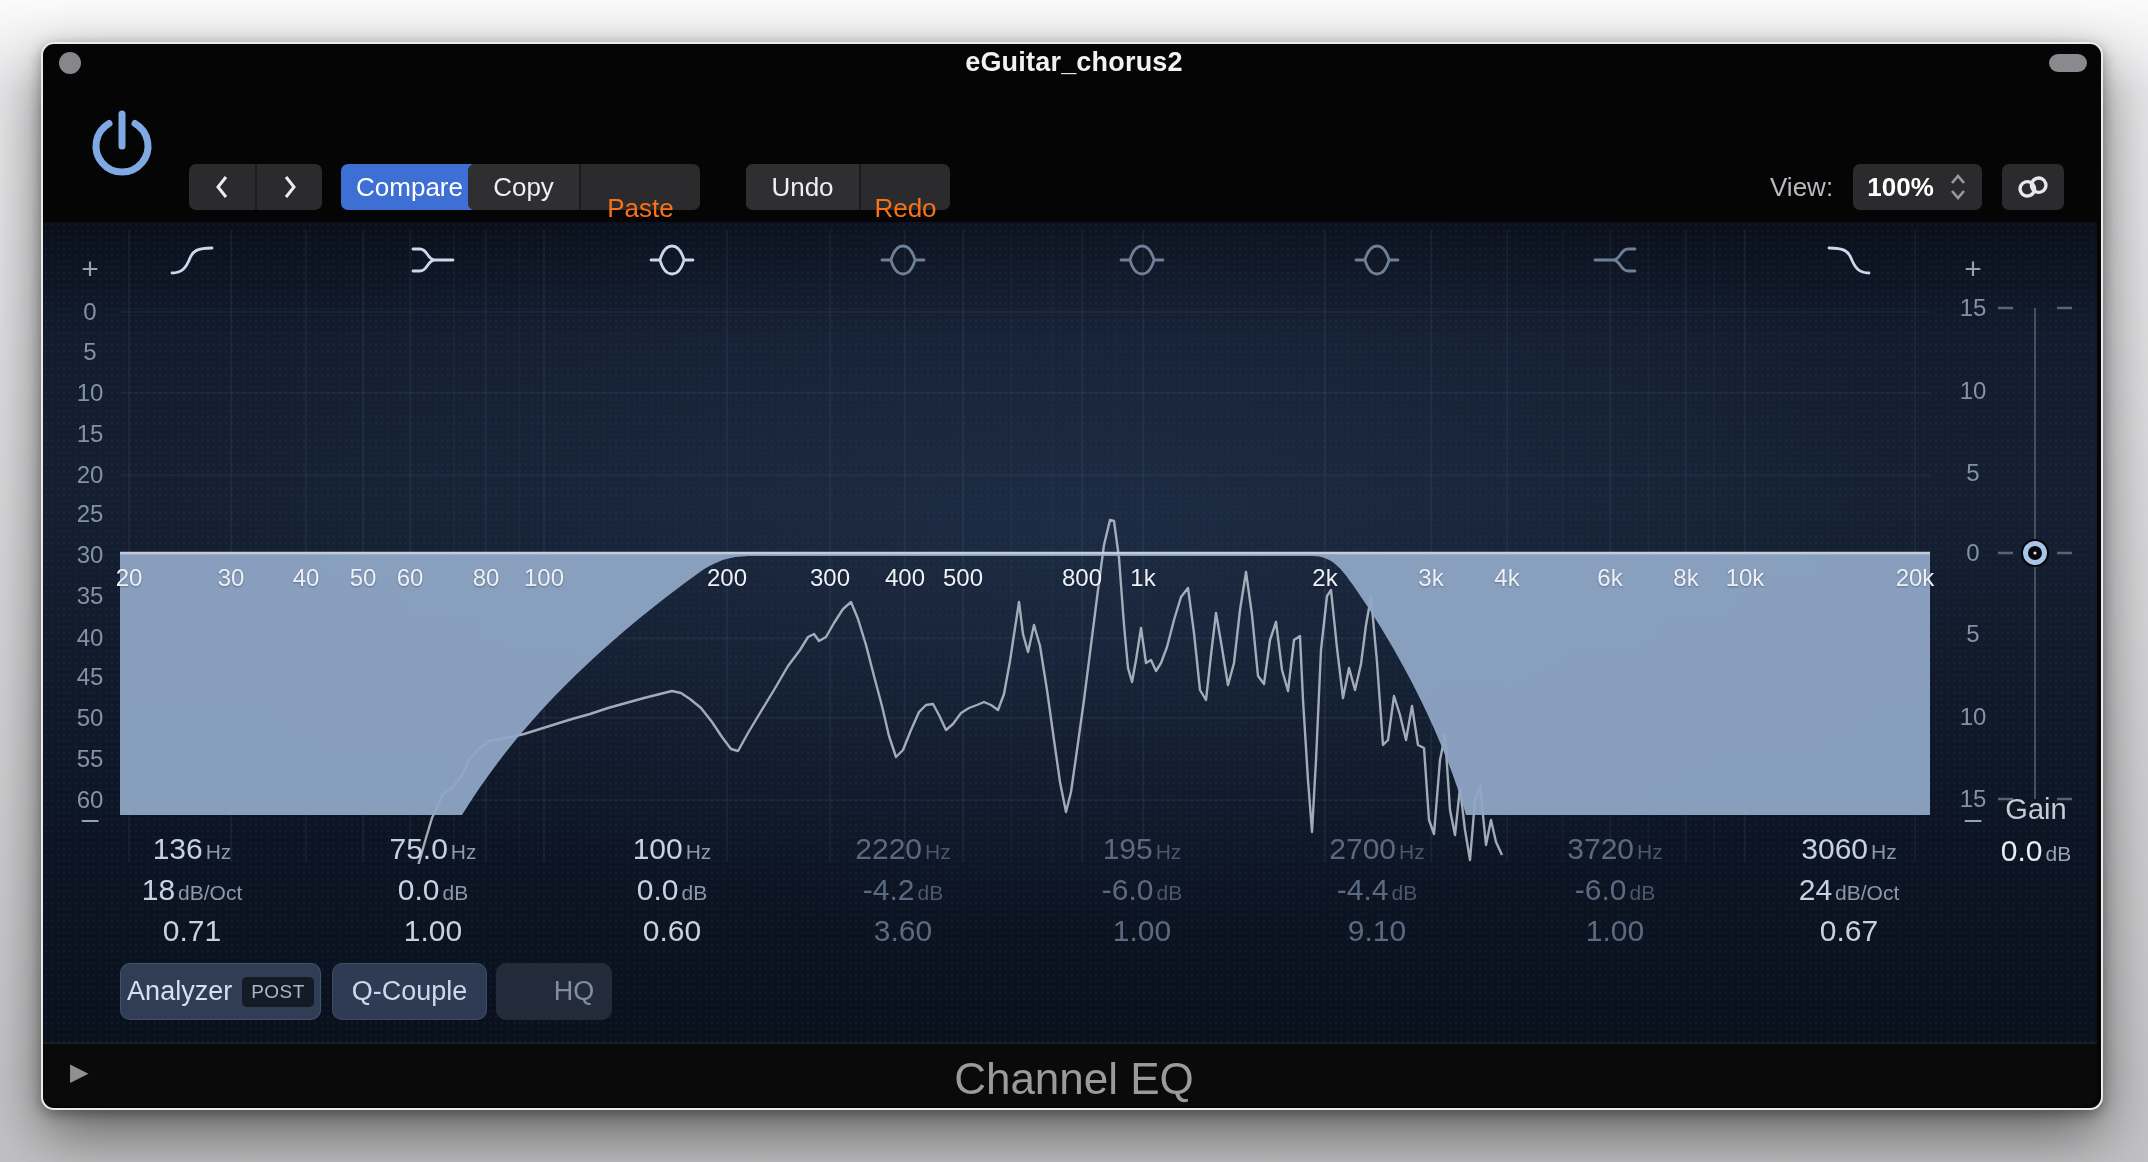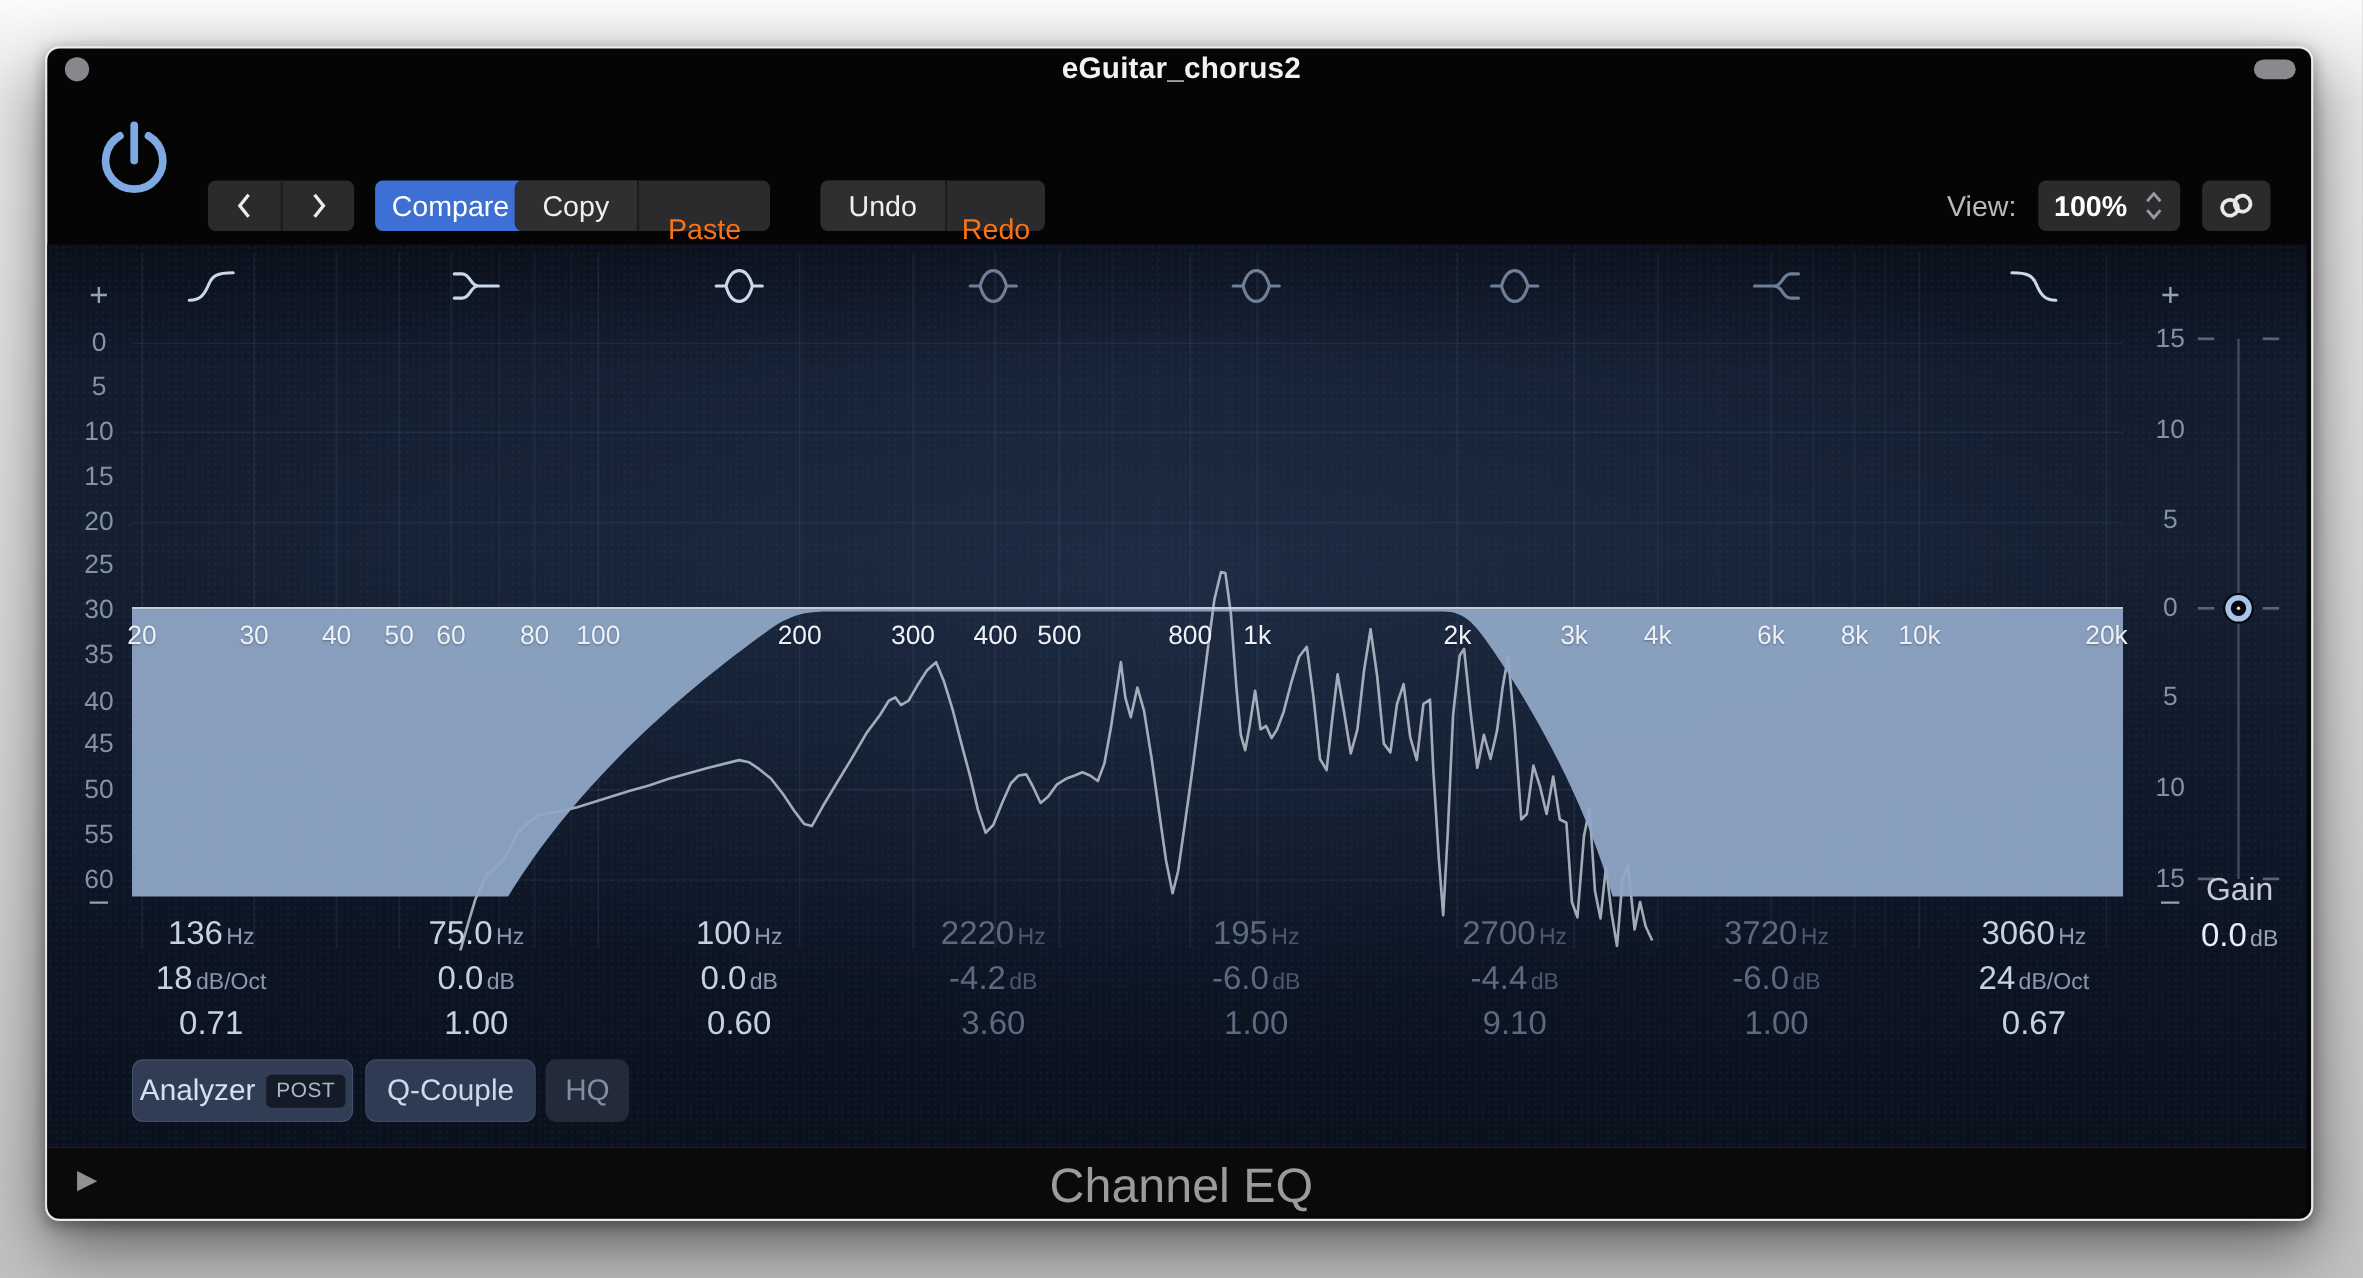--- a/index.html
+++ b/index.html
@@ -47,21 +47,21 @@
   .band.off .u{color:#49586c;}
   .gaincol{width:170px;transform:translateX(-50%);text-align:center;}
   .gaincol .lab{color:#c3cbd6;font-size:29px;height:41px;line-height:41px;}
   .gaincol .v{color:#e9edf3;font-size:30px;}
   .gaincol .u{color:#98a4b2;font-size:21px;margin-left:3px;}
   
   .bbtn{top:963px;height:57px;border-radius:10px;display:flex;align-items:center;justify-content:center;
         font-size:27px;}
   .bbtn.lit{background:#303d54;color:#d3e1f2;box-shadow:inset 0 0 0 1px rgba(120,145,185,.25);}
   .bbtn.mid{background:#2e3b52;color:#cbdaee;box-shadow:inset 0 0 0 1px rgba(120,145,185,.2);}
-  .bbtn.dark{background:#232b3a;color:#7f8ea3;}
+  .bbtn.dark{background:#232b3a;color:#7f8ea3;padding-left:40px;}
   .postbadge{background:#151b26;color:#a7b7cc;font-size:19px;border-radius:5px;padding:4px 9px;margin-left:10px;
              letter-spacing:.5px;}
   
   #footer{left:43px;top:1042px;width:2054px;height:62px;background:#0a0a0b;border-top:2px solid #161e2c;
           border-radius:0 0 11px 11px;}
   .ftitle{left:0;top:1054px;width:2148px;text-align:center;color:#9b9b9d;font-size:44px;}
   .ftri{left:70px;top:1058px;color:#909092;font-size:24px;}
 </style>
 </head>
 <body>

